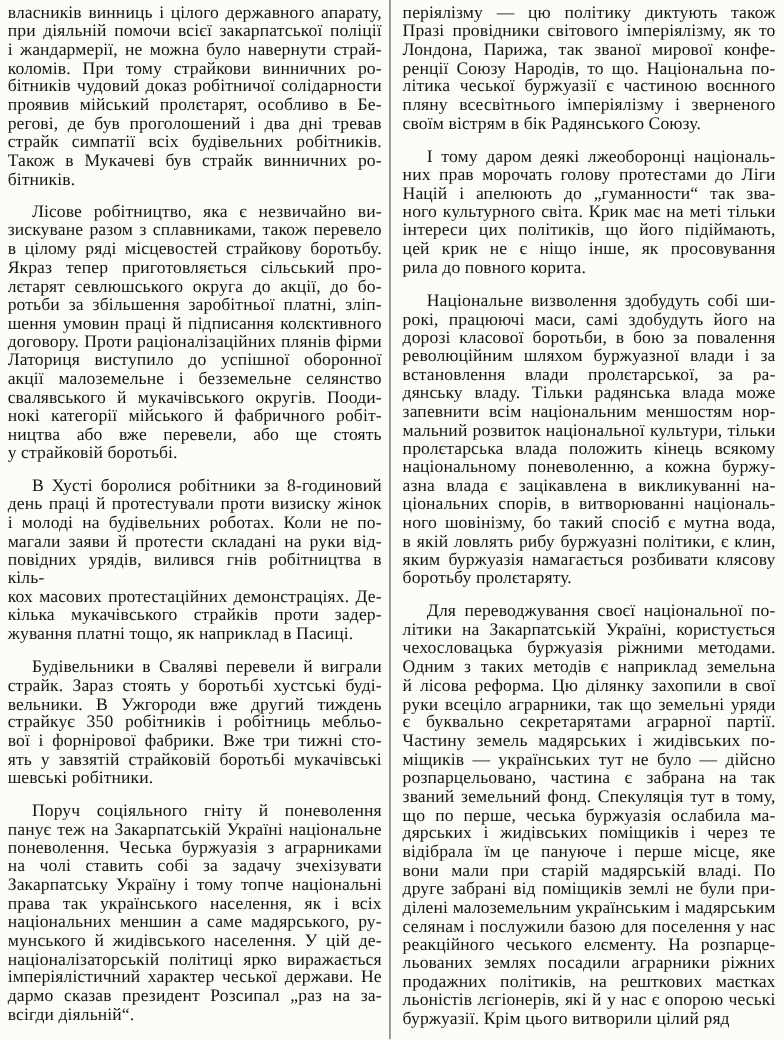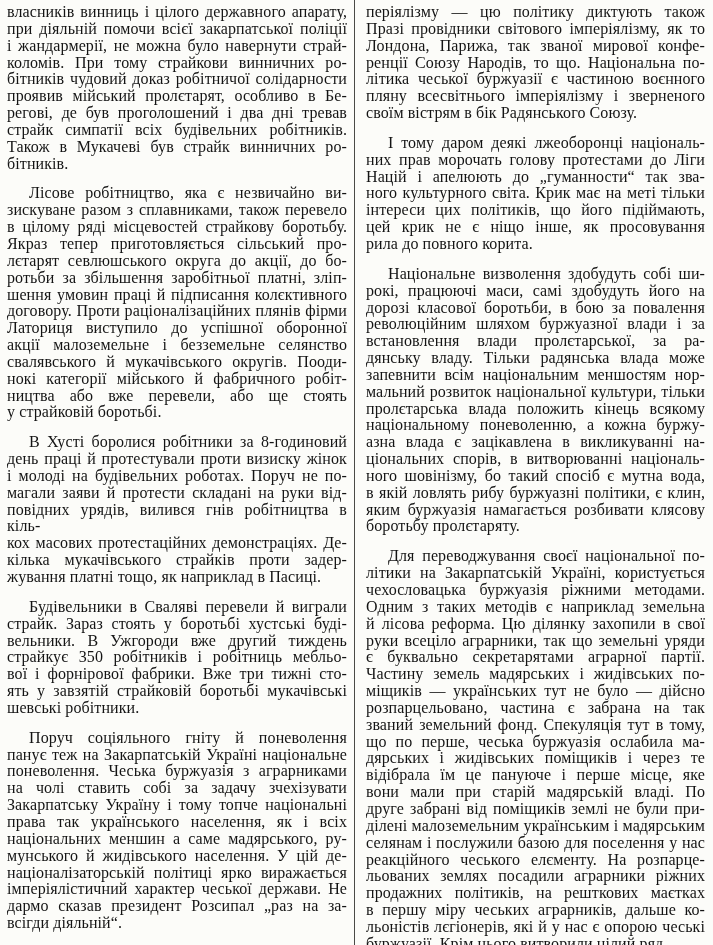--- a/index.html
+++ b/index.html
@@ -90,21 +90,21 @@
         <div class="line fill">Латориця виступило до успішної оборонної</div>
         <div class="line fill">акції малоземельне і безземельне селянство</div>
         <div class="line fill">свалявського й мукачівського округів. Пооди-</div>
         <div class="line fill">нокі категорії мійського й фабричного робіт-</div>
         <div class="line fill">ництва або вже перевели, або ще стоять</div>
         <div class="line">у страйковій боротьбі.</div>
       </div>
       <div class="para">
         <div class="line fill first-indent">В Хусті боролися робітники за 8-годиновий</div>
         <div class="line fill">день праці й протестували проти визиску жінок</div>
-        <div class="line fill">і молоді на будівельних роботах. Поруч не по-</div>
+        <div class="line fill">і молоді на будівельних роботах. Коли не по-</div>
         <div class="line fill">магали заяви й протести складані на руки від-</div>
         <div class="line fill">повідних урядів, вилився гнів робітництва в кіль-</div>
         <div class="line fill">кох масових протестаційних демонстраціях. Де-</div>
         <div class="line fill">кілька мукачівського страйків проти задер-</div>
         <div class="line">жування платні тощо, як наприклад в Пасиці.</div>
       </div>
       <div class="para">
         <div class="line fill first-indent">Будівельники в Сваляві перевели й виграли</div>
         <div class="line fill">страйк. Зараз стоять у боротьбі хустські буді-</div>
         <div class="line fill">вельники. В Ужгороди вже другий тиждень</div>
@@ -185,18 +185,17 @@
         <div class="line fill">що по перше, чеська буржуазія ослабила ма-</div>
         <div class="line fill">дярських і жидівських поміщиків і через те</div>
         <div class="line fill">відібрала їм це пануюче і перше місце, яке</div>
         <div class="line fill">вони мали при старій мадярській владі. По</div>
         <div class="line fill">друге забрані від поміщиків землі не були при-</div>
         <div class="line fill">ділені малоземельним українським і мадярським</div>
         <div class="line fill">селянам і послужили базою для поселення у нас</div>
         <div class="line fill">реакційного чеського елєменту. На розпарце-</div>
         <div class="line fill">льованих землях посадили аграрники ріжних</div>
         <div class="line fill">продажних політиків, на решткових маєтках</div>
-        <div class="line fill">в першу міру чеських аграрників, дальше ко-</div>
         <div class="line fill">льоністів лєгіонерів, які й у нас є опорою чеські</div>
         <div class="line">буржуазії. Крім цього витворили цілий ряд</div>
       </div>
     </div>
 </div>
 
 </body></html>

